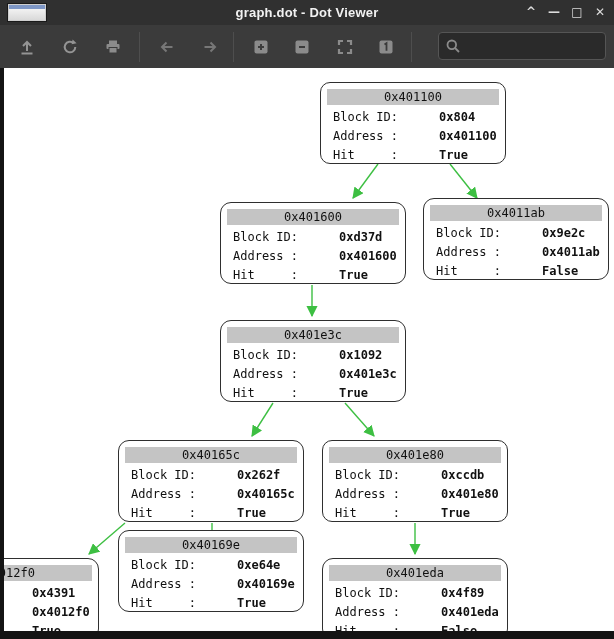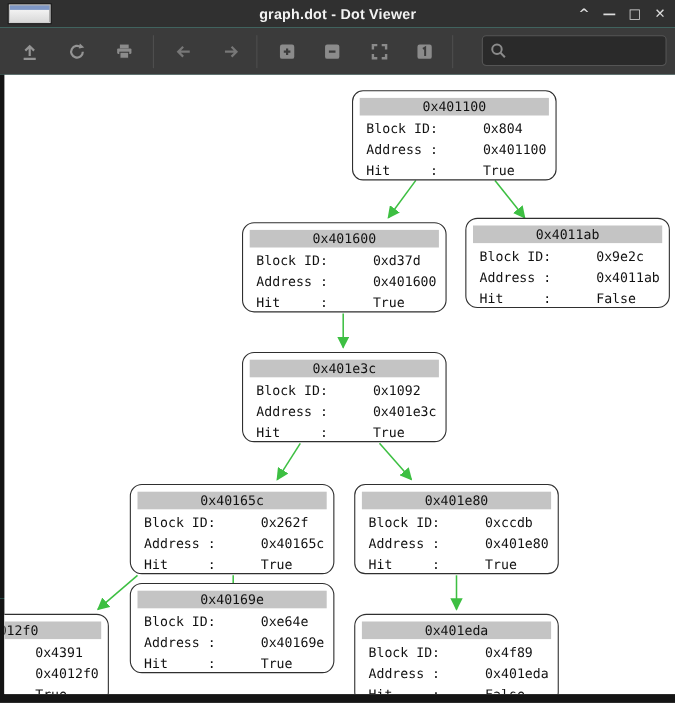--- a/index.html
+++ b/index.html
@@ -1,21 +1,21 @@
 <!DOCTYPE html>
 <html><head>
 <meta charset="utf-8">
 <style>
   * { box-sizing: border-box; margin: 0; padding: 0; }
   html, body { width: 614px; height: 639px; overflow: hidden; }
   body {
     font-family: "Liberation Sans", sans-serif;
     background: #141414;
   }
-  .window { width: 614px; height: 544px; position: relative; background: #5eead4; }
+  .window { width: 614px; height: 544px; position: relative; background: #404040; }
 
   
   .titlebar {
     height: 25px; background: #303030;
     display: flex; align-items: center; position: relative;
   }
   .app-icon {
     position: absolute; left: 8px; top: 4px;
     width: 38px; height: 17px;
     border: 1px solid #cfcfcf;
@@ -88,21 +88,21 @@
     font-size: 12px; color: #111;
     overflow: hidden;
   }
   .node-header {
     margin: 6px 6px 0 6px; height: 16px; line-height: 16px;
     background: #c4c4c4; text-align: center;
   }
   .node-rows { padding-top: 3px; }
   .node-row { position: relative; height: 19px; line-height: 19px; }
   .row-label { position: absolute; left: 12px; white-space: pre; }
-  .row-value { position: absolute; left: 118px; white-space: pre; }
+  .row-value { position: absolute; left: 118px; white-space: pre; font-weight: bold; }
 </style>
 </head>
 <body>
 
 <div class="window">
 
   <div class="titlebar">
     <div class="app-icon">
       <div class="app-icon-bar"></div>
     </div>

